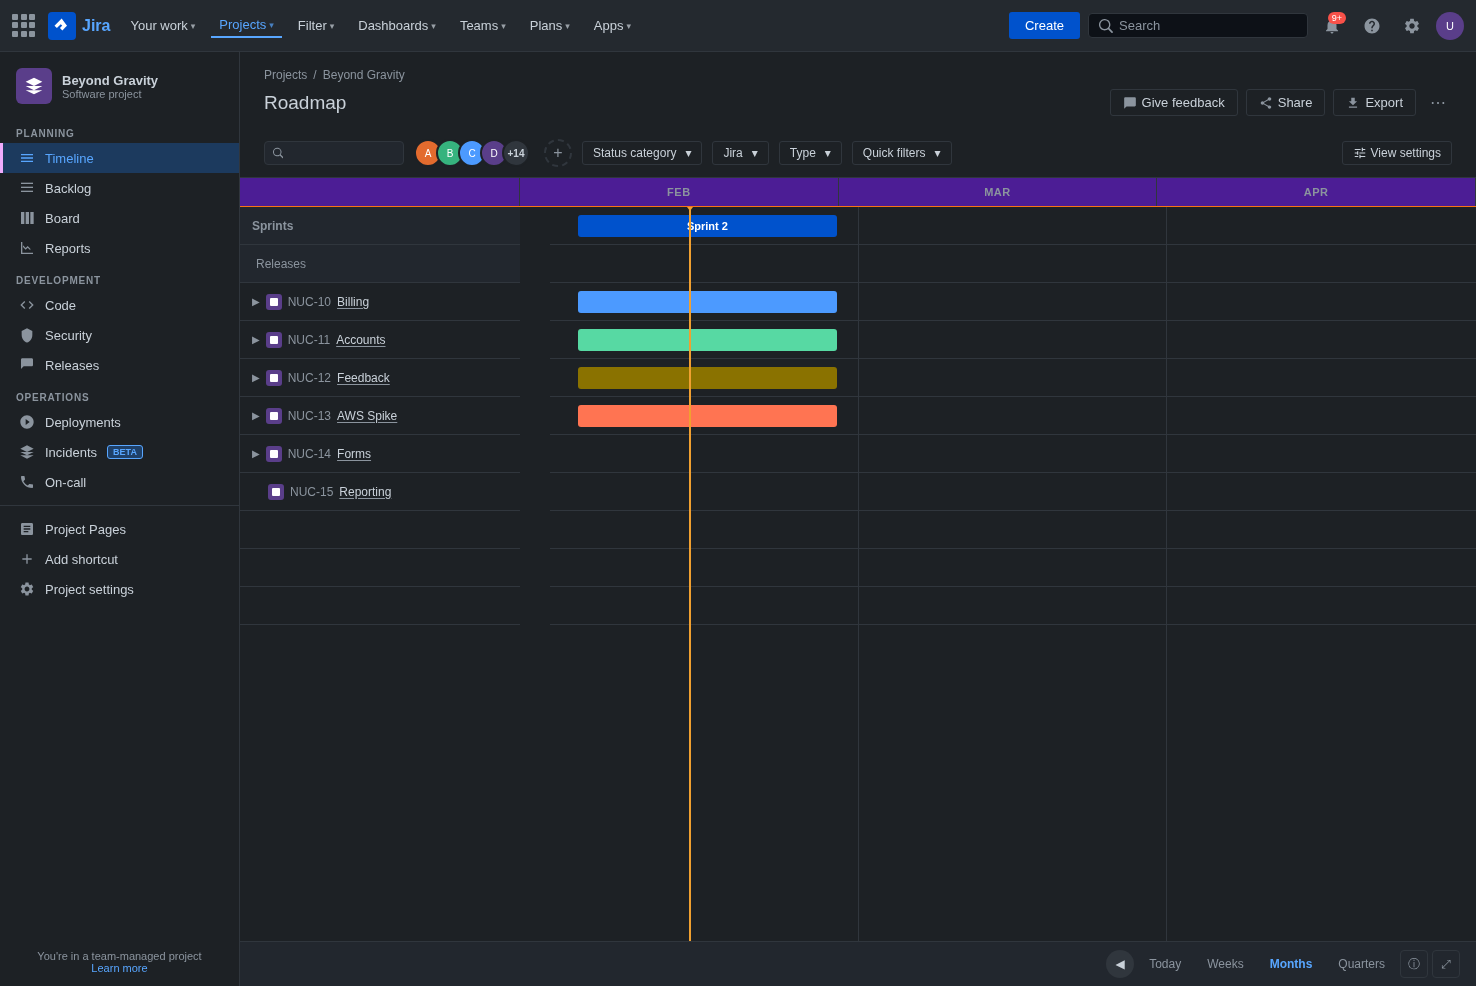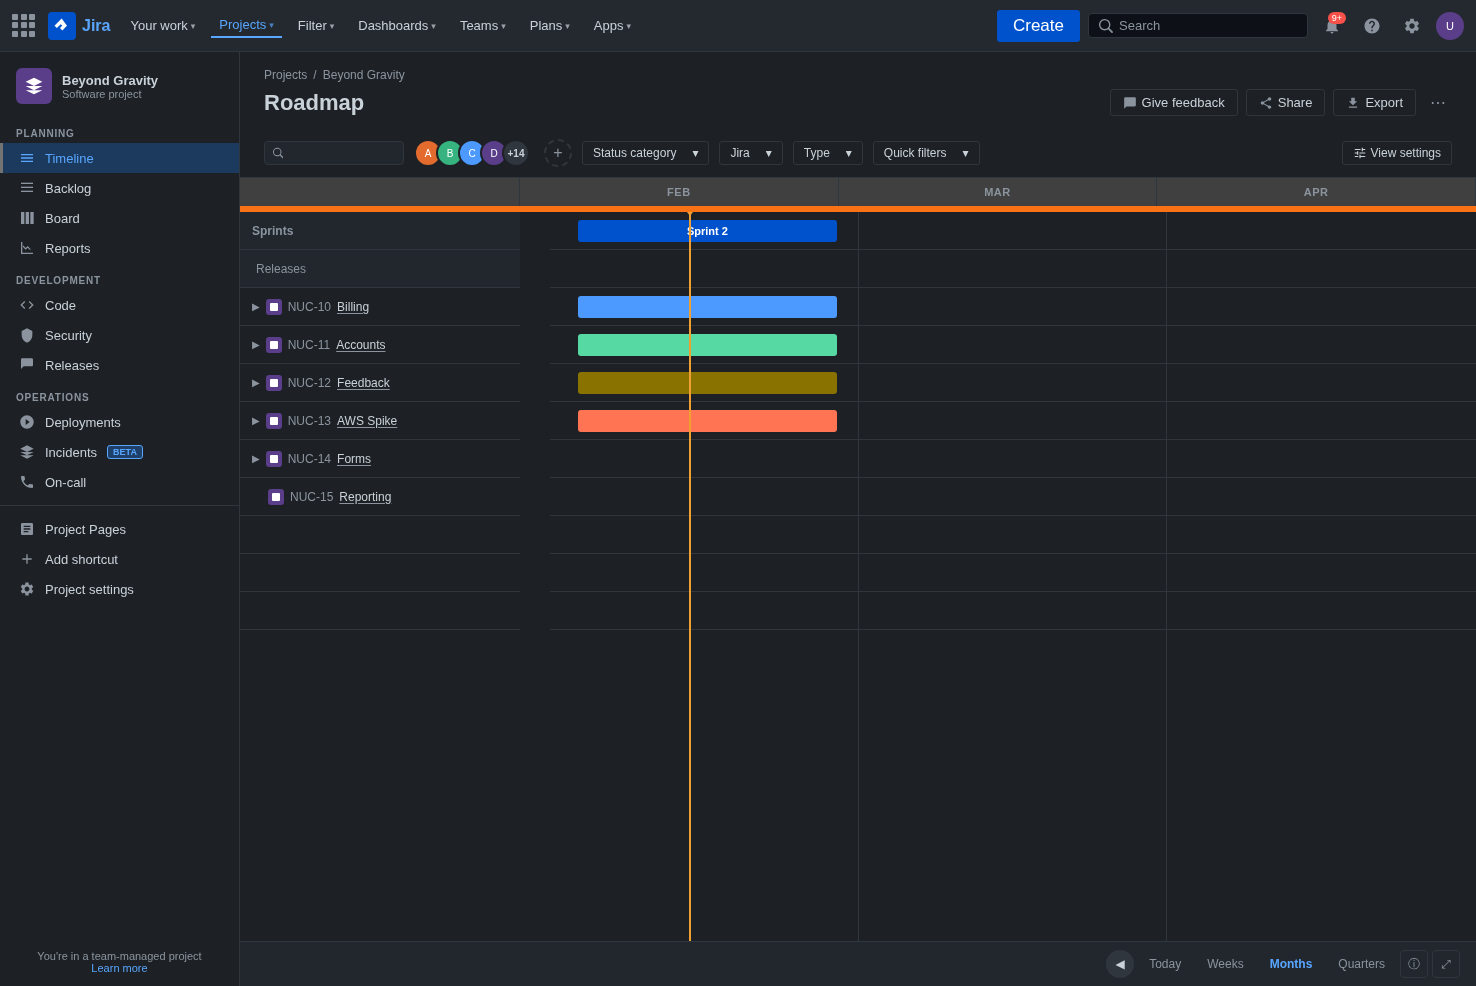--- a/index.html
+++ b/index.html
@@ -8,76 +8,76 @@
     
     .top-nav { display: flex; align-items: center; background: #24292f; height: 52px; padding: 0 12px; gap: 8px; border-bottom: 1px solid #30363d; position: relative; z-index: 100; }
     .top-nav-logo { display: flex; align-items: center; gap: 6px; color: #58a6ff; font-size: 16px; font-weight: bold; margin-right: 4px; }
     .top-nav-logo .logo-icon { width: 28px; height: 28px; background: #0052cc; border-radius: 4px; display: flex; align-items: center; justify-content: center; font-size: 10px; color: white; }
     .top-nav-grid { width: 24px; height: 24px; display: grid; grid-template-columns: 1fr 1fr 1fr; gap: 2px; cursor: pointer; margin-right: 4px; }
     .top-nav-grid span { background: #8b949e; border-radius: 1px; width: 6px; height: 6px; }
     .nav-btn { background: none; border: none; color: #c9d1d9; cursor: pointer; padding: 4px 8px; border-radius: 3px; font-size: 13px; display: flex; align-items: center; gap: 3px; white-space: nowrap; }
     .nav-btn.active { color: #58a6ff; border-bottom: 2px solid #58a6ff; border-radius: 0; }
     .nav-btn .chevron { font-size: 9px; opacity: 0.7; }
     .nav-spacer { flex: 1; }
-    .create-btn { background: #0052cc; color: white; border: none; padding: 6px 16px; border-radius: 3px; font-size: 17px; font-weight: 500; cursor: pointer; }
+    .create-btn { background: #0052cc; color: white; border: none; padding: 6px 16px; border-radius: 3px; font-size: 13px; font-weight: 500; cursor: pointer; }
     .search-box { display: flex; align-items: center; background: #0d1117; border: 1px solid #30363d; border-radius: 4px; padding: 4px 10px; gap: 6px; width: 220px; color: #8b949e; font-size: 13px; cursor: text; }
     .search-box svg { width: 14px; height: 14px; fill: #8b949e; }
     .nav-icon-btn { background: none; border: none; cursor: pointer; color: #8b949e; width: 32px; height: 32px; display: flex; align-items: center; justify-content: center; border-radius: 50%; position: relative; }
     .badge { position: absolute; top: 2px; right: 2px; background: #f85149; color: white; font-size: 9px; border-radius: 8px; padding: 1px 4px; }
     .avatar { width: 28px; height: 28px; border-radius: 50%; background: #5a3e8a; display: flex; align-items: center; justify-content: center; color: white; font-size: 11px; cursor: pointer; }
 
     
     .app-body { display: flex; height: calc(986px - 52px); }
 
     
     .sidebar { width: 240px; background: #1d2125; border-right: 1px solid #30363d; display: flex; flex-direction: column; padding: 0; overflow-y: auto; flex-shrink: 0; }
     .project-header { display: flex; align-items: center; gap: 10px; padding: 16px 16px 12px; }
     .project-icon { width: 36px; height: 36px; background: #5a3e8a; border-radius: 6px; display: flex; align-items: center; justify-content: center; flex-shrink: 0; }
     .project-icon svg { width: 20px; height: 20px; fill: white; }
     .project-info { display: flex; flex-direction: column; }
     .project-name { font-size: 13px; font-weight: 600; color: #c9d1d9; }
     .project-type { font-size: 11px; color: #8b949e; }
     .section-label { font-size: 10px; font-weight: 700; color: #8b949e; text-transform: uppercase; letter-spacing: 0.8px; padding: 12px 16px 4px; }
     .sidebar-item { display: flex; align-items: center; gap: 10px; padding: 7px 16px; cursor: pointer; border-radius: 0; color: #c9d1d9; font-size: 13px; border-left: 3px solid transparent; }
-    .sidebar-item.active { background: #1c3a5e; color: #58a6ff; border-left: 3px solid #737373; }
+    .sidebar-item.active { background: #1c3a5e; color: #58a6ff; border-left: 3px solid #f0abfc; }
     .sidebar-item .item-icon { width: 16px; height: 16px; display: flex; align-items: center; justify-content: center; flex-shrink: 0; }
     .sidebar-item .beta-badge { background: #1f4068; color: #58a6ff; font-size: 9px; font-weight: 700; padding: 1px 5px; border-radius: 3px; border: 1px solid #58a6ff; }
     .sidebar-divider { height: 1px; background: #30363d; margin: 8px 0; }
     .sidebar-bottom { margin-top: auto; padding: 12px 16px; font-size: 11px; color: #8b949e; text-align: center; }
     .sidebar-bottom a { color: #58a6ff; text-decoration: none; }
 
     
     .main-content { flex: 1; display: flex; flex-direction: column; overflow: hidden; background: #1d2125; }
 
     
     .page-header { padding: 16px 24px 12px; }
     .breadcrumb { display: flex; align-items: center; gap: 6px; font-size: 12px; color: #8b949e; margin-bottom: 6px; }
     .breadcrumb a { color: #8b949e; text-decoration: none; }
     .breadcrumb-sep { color: #8b949e; }
     .page-title-row { display: flex; align-items: center; justify-content: space-between; }
-    .page-title { font-size: 22px; font-weight: 700; color: #c9d1d9; }
+    .page-title { font-size: 19px; font-weight: 400; color: #c9d1d9; }
     .page-actions { display: flex; align-items: center; gap: 8px; }
     .action-btn { background: none; border: 1px solid #30363d; color: #c9d1d9; padding: 5px 12px; border-radius: 3px; font-size: 13px; cursor: pointer; display: flex; align-items: center; gap: 5px; }
 
     
     .toolbar { display: flex; align-items: center; gap: 10px; padding: 10px 24px; border-bottom: 1px solid #30363d; }
     .search-small { display: flex; align-items: center; background: #22272e; border: 1px solid #30363d; border-radius: 4px; padding: 4px 8px; gap: 5px; width: 140px; }
     .search-small input { background: none; border: none; outline: none; color: #c9d1d9; font-size: 12px; width: 100%; }
     .avatar-group { display: flex; align-items: center; gap: -4px; }
     .avatar-sm { width: 28px; height: 28px; border-radius: 50%; border: 2px solid #1d2125; margin-left: -6px; display: flex; align-items: center; justify-content: center; font-size: 10px; color: white; flex-shrink: 0; }
     .avatar-sm:first-child { margin-left: 0; }
     .avatar-count { background: #30363d; color: #c9d1d9; font-size: 10px; font-weight: 600; }
     .add-person-btn { width: 28px; height: 28px; border-radius: 50%; border: 2px dashed #30363d; background: none; cursor: pointer; display: flex; align-items: center; justify-content: center; color: #8b949e; font-size: 16px; margin-left: 4px; }
-    .filter-btn { background: none; border: 1px solid #30363d; color: #c9d1d9; padding: 4px 10px; border-radius: 3px; font-size: 12px; cursor: pointer; display: flex; align-items: center; gap: 16px; }
+    .filter-btn { background: none; border: 1px solid #30363d; color: #c9d1d9; padding: 4px 10px; border-radius: 3px; font-size: 12px; cursor: pointer; display: flex; align-items: center; gap: 9px; }
     .toolbar-spacer { flex: 1; }
     .view-settings-btn { background: none; border: 1px solid #30363d; color: #c9d1d9; padding: 4px 10px; border-radius: 3px; font-size: 12px; cursor: pointer; display: flex; align-items: center; gap: 4px; }
 
     
     .gantt-container { flex: 1; overflow: hidden; display: flex; flex-direction: column; }
-    .gantt-header { display: grid; grid-template-columns: 280px 1fr; border-bottom: 6px solid #f97316; background: #404040; }
+    .gantt-header { display: grid; grid-template-columns: 280px 1fr; border-bottom: 1px solid #f97316; background: #4c1d95; }
     .gantt-header-left { padding: 8px 12px; border-right: 1px solid #30363d; }
     .gantt-header-right { display: grid; grid-template-columns: repeat(3, 1fr); }
     .gantt-month { text-align: center; padding: 8px 0; font-size: 11px; font-weight: 600; color: #8b949e; text-transform: uppercase; letter-spacing: 0.5px; border-right: 1px solid #30363d; }
     .gantt-left-cell { padding: 6px 12px; border-bottom: 1px solid #30363d; display: flex; align-items: center; gap: 6px; min-height: 38px; }
     .sprint-row-left { background: #22272e; font-size: 12px; font-weight: 600; color: #8b949e; }
     .releases-row-left { background: #22272e; font-size: 12px; color: #8b949e; padding-left: 16px; }
     .expand-btn { background: none; border: none; cursor: pointer; color: #8b949e; font-size: 10px; padding: 0; }
     .issue-icon { width: 16px; height: 16px; background: #5a3e8a; border-radius: 3px; display: flex; align-items: center; justify-content: center; flex-shrink: 0; }
     .issue-icon svg { width: 10px; height: 10px; fill: white; }
     .issue-id { color: #8b949e; font-size: 12px; }

